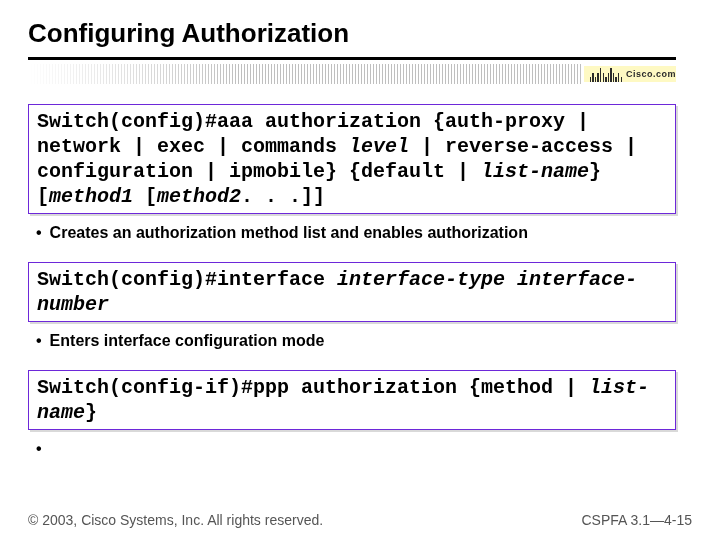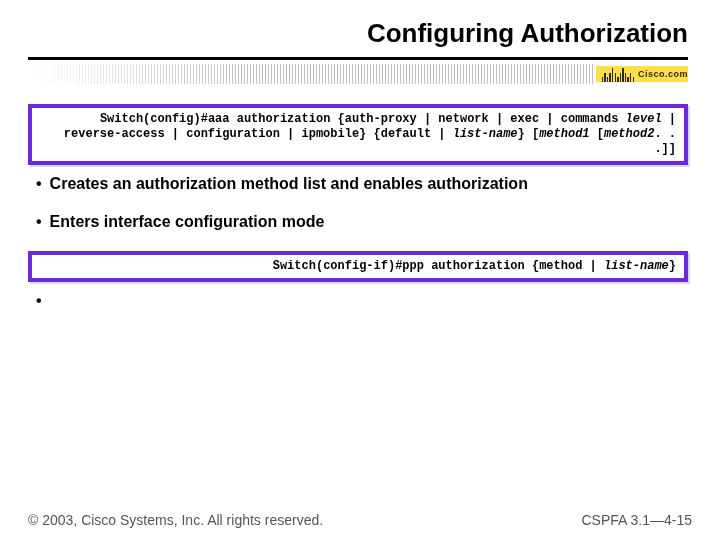--- a/index.html
+++ b/index.html
@@ -5,24 +5,23 @@
   * { margin: 0; padding: 0; box-sizing: border-box; }
   body {
     width: 720px;
     height: 540px;
     background: #ffffff;
     font-family: Arial, Helvetica, sans-serif;
     position: relative;
     overflow: hidden;
   }
   .slide {
-    padding: 18px 32px 0 28px;
+    padding: 18px 44px 0 28px;
     height: 100%;
     position: relative;
-    text-align: right;
   }
   .title {
     font-size: 26px;
     font-weight: bold;
     color: #000;
     margin-bottom: 8px;
   }
   .underline-block {
     height: 3px;
     background: #000;
@@ -51,44 +50,44 @@
     );
     mask-image: linear-gradient(to right, transparent 0%, #000 38%, #000 100%);
     -webkit-mask-image: linear-gradient(to right, transparent 0%, #000 38%, #000 100%);
   }
   .cisco-logo {
     display: flex;
     align-items: center;
     gap: 4px;
     position: relative;
     z-index: 2;
-    background: #fde047;
+    background: #fef9c3;
     padding-left: 6px;
   }
   .bars {
     display: flex;
     align-items: flex-end;
     gap: 1.2px;
     height: 16px;
   }
   .bars span {
     width: 1.4px;
     background: #2a2a2a;
   }
   .cisco-text {
     font-size: 9px;
     font-weight: bold;
     letter-spacing: 0.5px;
     color: #2a2a2a;
   }
   .code-box {
-    border: 4px solid #6d28d9;
+    border: 1px solid #6d28d9;
     padding: 4px 8px;
     font-family: "Courier New", monospace;
-    font-size: 12px;
+    font-size: 20px;
     font-weight: bold;
     line-height: 1.25;
     margin-bottom: 10px;
     box-shadow: 2px 2px 0 rgba(0,0,0,0.15);
   }
   .code-box .i { font-style: italic; font-weight: bold; }
   .bullet {
     font-size: 16px;
     font-weight: bold;
     color: #000;
@@ -141,20 +140,23 @@
 
   <div class="code-box">
     <span>Switch(config)#aaa authorization {auth-proxy | network | exec | commands </span><span class="i">level</span><span> | reverse-access | configuration | ipmobile} {default | </span><span class="i">list-name</span><span>} [</span><span class="i">method1</span><span> [</span><span class="i">method2</span><span>. . .]]</span>
   </div>
 
   <div class="bullet">
     <span class="dot">•</span>
     <span>Creates an authorization method list and enables authorization</span>
   </div>
 
+  <div class="code-box">
+    <span>Switch(config)#interface </span><span class="i">interface-type interface-number</span>
+  </div>
 
   <div class="bullet">
     <span class="dot">•</span>
     <span>Enters interface configuration mode</span>
   </div>
 
   <div class="code-box">
     <span>Switch(config-if)#ppp authorization {method | </span><span class="i">list-name</span><span>}</span>
   </div>
 

